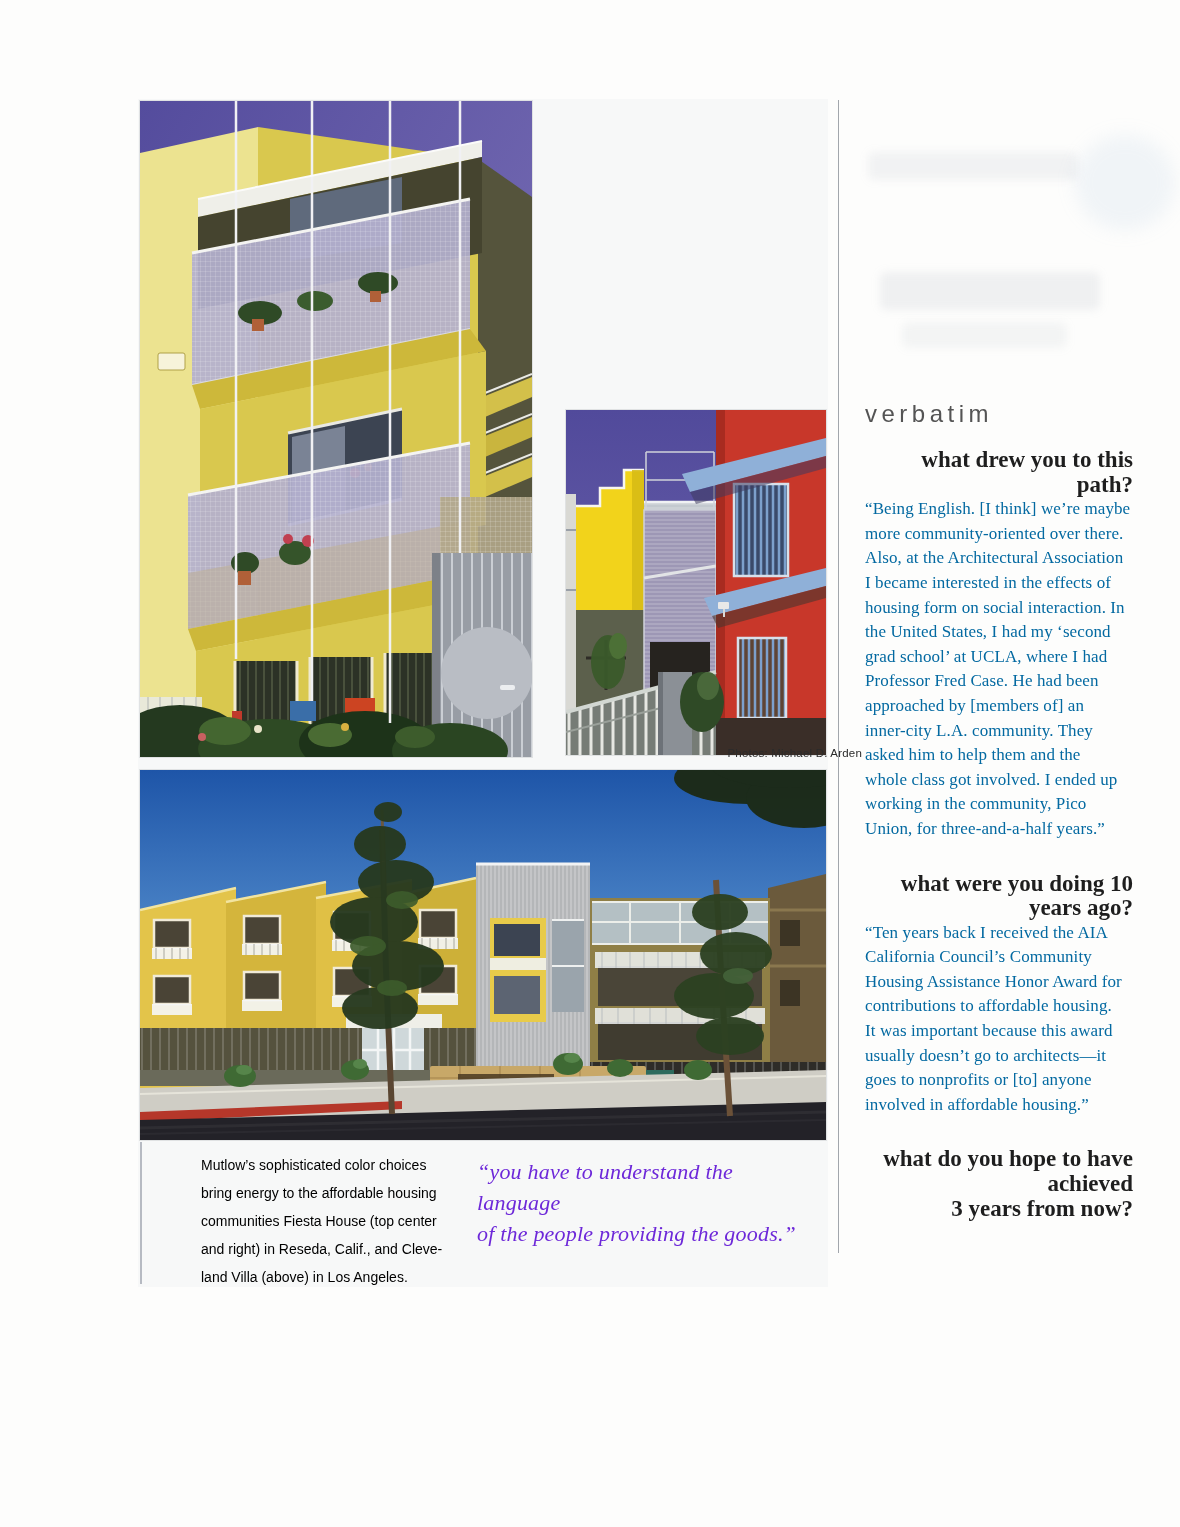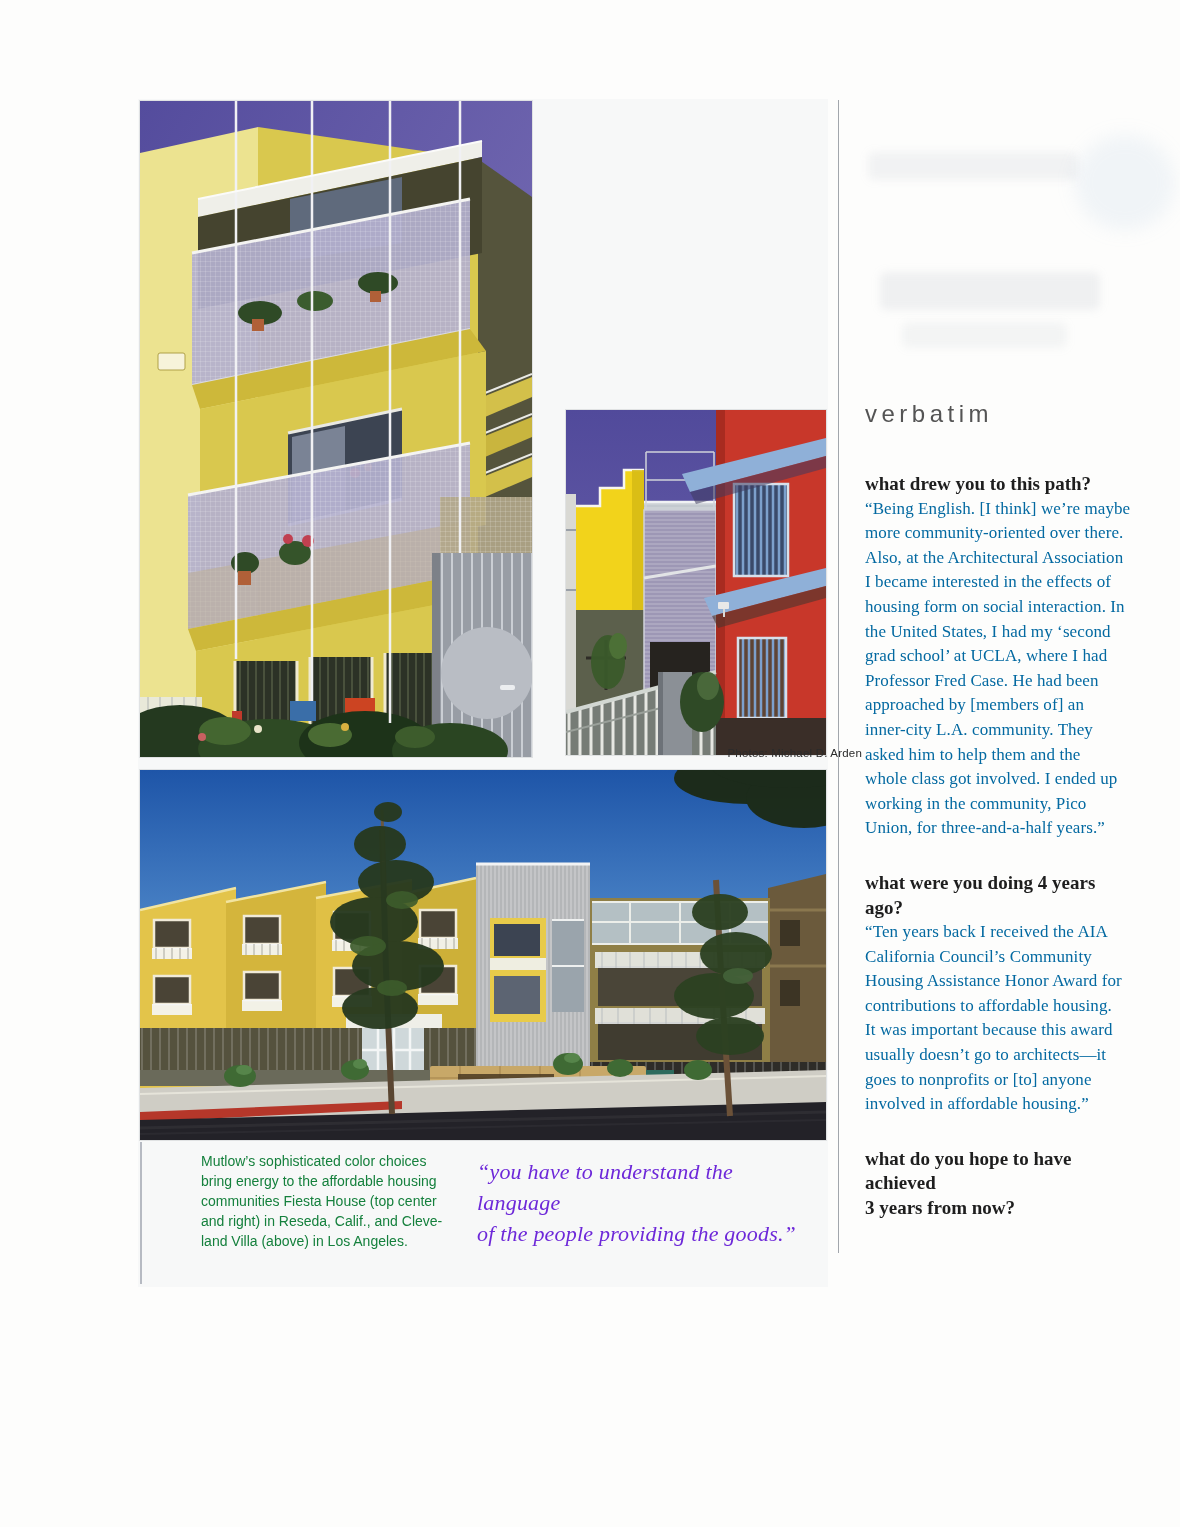--- a/index.html
+++ b/index.html
@@ -14,39 +14,40 @@
   .photo{position:absolute;margin:0;padding:0;box-shadow:0 0 0 1px rgba(120,125,135,.18);}
   .photo svg{display:block;}
   .photo-panel{position:absolute;left:138px;top:99px;width:690px;height:1188px;background:#f7f8f8;}
   .photo-credit{
     position:absolute;left:566px;top:747px;width:296px;
     font-family:"Liberation Sans",sans-serif;font-size:11.5px;color:#2b2b2b;
     text-align:right;letter-spacing:.2px;
   }
   .caption{
     position:absolute;left:201px;top:1151px;width:310px;
-    font-family:"Liberation Sans",sans-serif;font-size:14px;line-height:20px;color:#15803d;
+    font-family:"Liberation Sans",sans-serif;font-size:14px;line-height:28px;color:#000000;
     white-space:pre-line;
   }
   .pull-quote{
     position:absolute;left:477px;top:1156px;width:340px;
     font-size:22px;line-height:31px;font-style:italic;color:#6d28d9;
     white-space:pre-line;letter-spacing:.2px;
   }
   .left-rule{position:absolute;left:140px;top:1142px;width:2px;height:142px;background:#b6bac2;}
   .col-rule{position:absolute;left:838px;top:100px;width:1px;height:1153px;background:#a2a6ac;}
   .verbatim-col{position:absolute;left:865px;top:400px;width:268px;}
   .verbatim-title{
-    margin:0 0 44px 0;font-family:"Liberation Sans",sans-serif;
+    margin:0 0 20px 0;font-family:"Liberation Sans",sans-serif;
     font-size:24px;font-weight:400;letter-spacing:4.5px;color:#545454;
   }
   .qa-block{margin:0 0 30px 0;}
   .qa-q{
-    margin:0;font-size:19px;font-weight:700;line-height:24.6px;color:#1e1e1e;
+    margin:0;font-size:23px;font-weight:700;line-height:24.6px;color:#1e1e1e;
     white-space:pre-line;
+    text-align:right;
   }
   .qa-a{
     margin:0;font-size:17px;line-height:24.6px;color:#0369a1;
     white-space:pre-line;letter-spacing:.1px;
   }
   .ghost{position:absolute;border-radius:6px;filter:blur(4px);pointer-events:none;}
   .g1{left:868px;top:152px;width:210px;height:28px;background:rgba(140,152,168,.10);}
   .g2{left:880px;top:272px;width:220px;height:38px;background:rgba(140,152,168,.12);}
   .g3{left:902px;top:322px;width:165px;height:26px;background:rgba(140,152,168,.09);}
   .g4{left:1075px;top:135px;width:100px;height:95px;background:rgba(150,180,215,.12);border-radius:50%;filter:blur(9px);}
@@ -419,21 +420,21 @@
 Professor Fred Case. He had been
 approached by [members of] an
 inner-city L.A. community. They
 asked him to help them and the
 whole class got involved. I ended up
 working in the community, Pico
 Union, for three-and-a-half years.”</p>
     </div>
 
     <div class="qa-block">
-      <h3 class="qa-q">what were you doing 4 years ago?</h3>
+      <h3 class="qa-q">what were you doing 10 years ago?</h3>
       <p class="qa-a">“Ten years back I received the AIA
 California Council’s Community
 Housing Assistance Honor Award for
 contributions to affordable housing.
 It was important because this award
 usually doesn’t go to architects—it
 goes to nonprofits or [to] anyone
 involved in affordable housing.”</p>
     </div>
 

